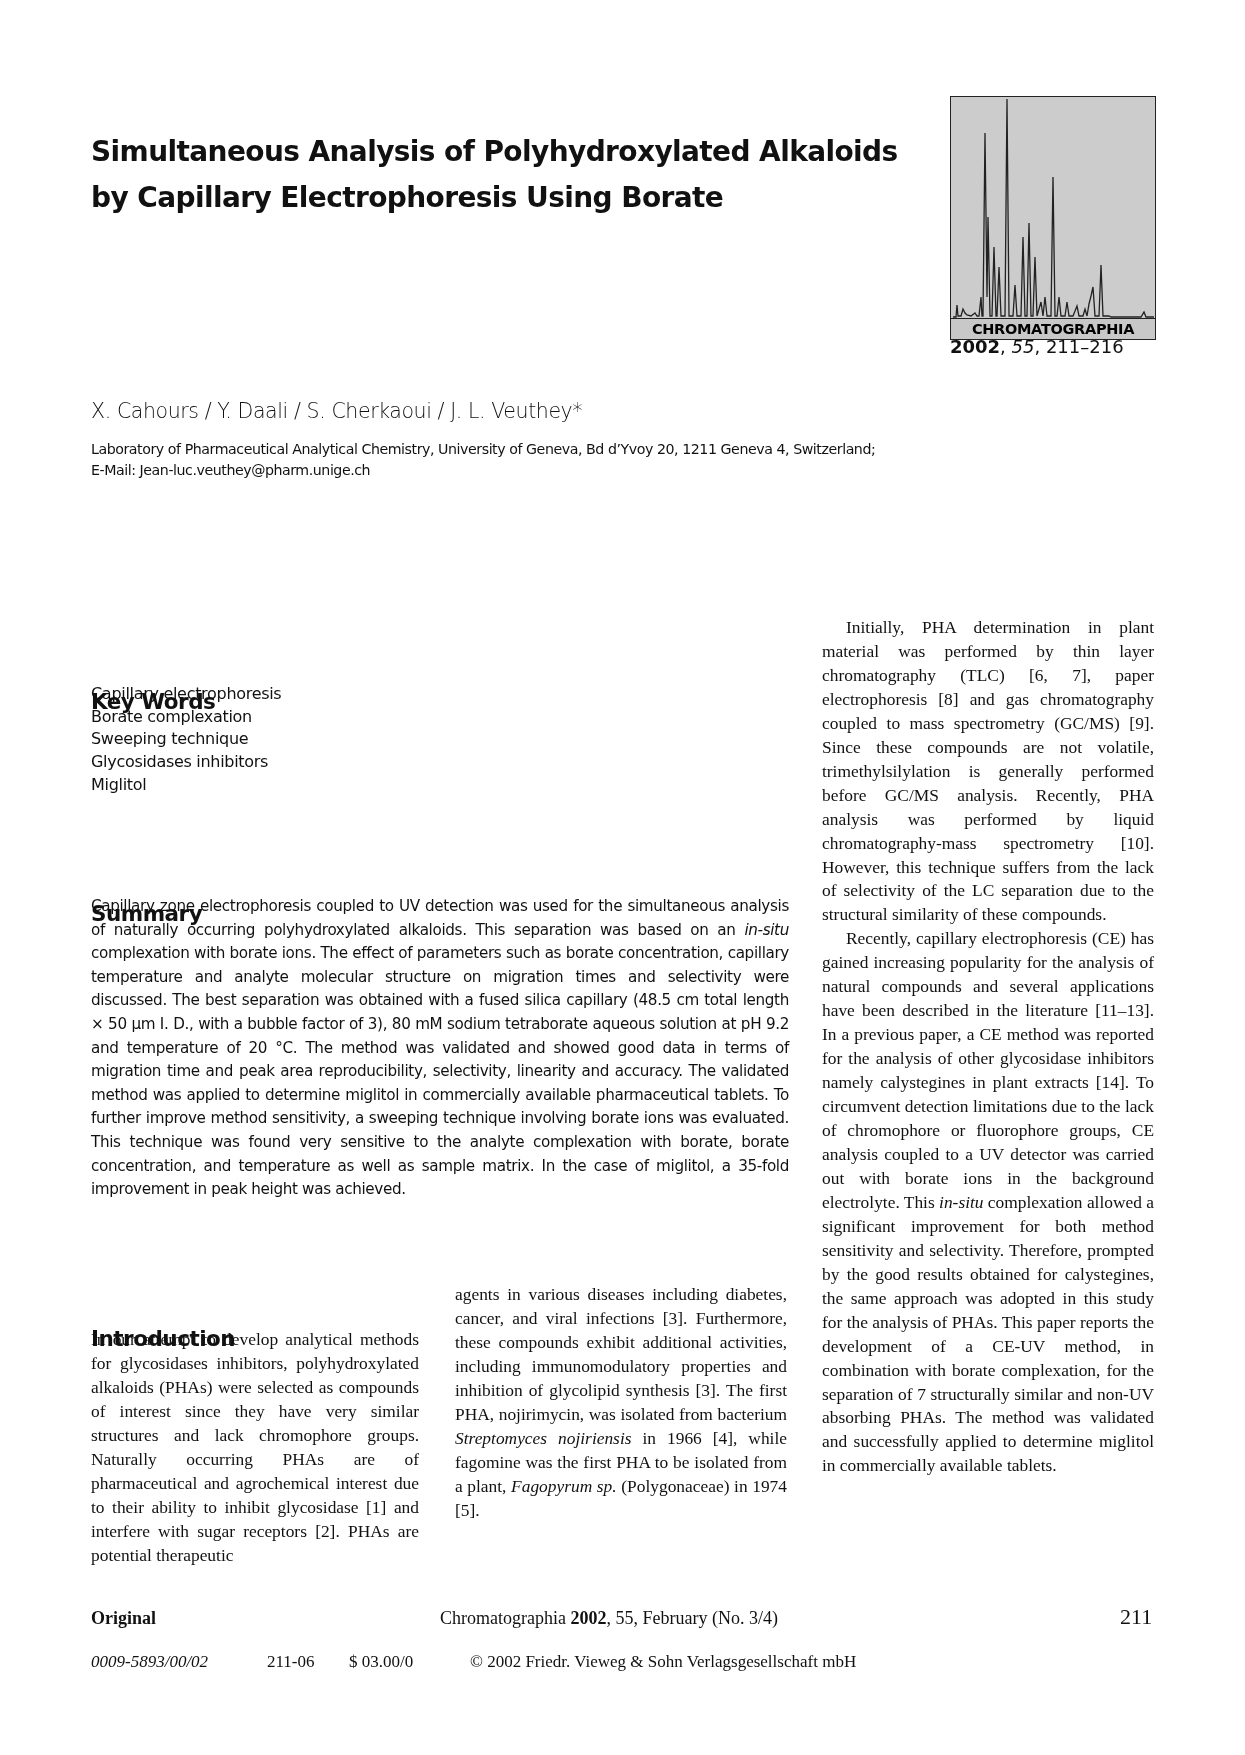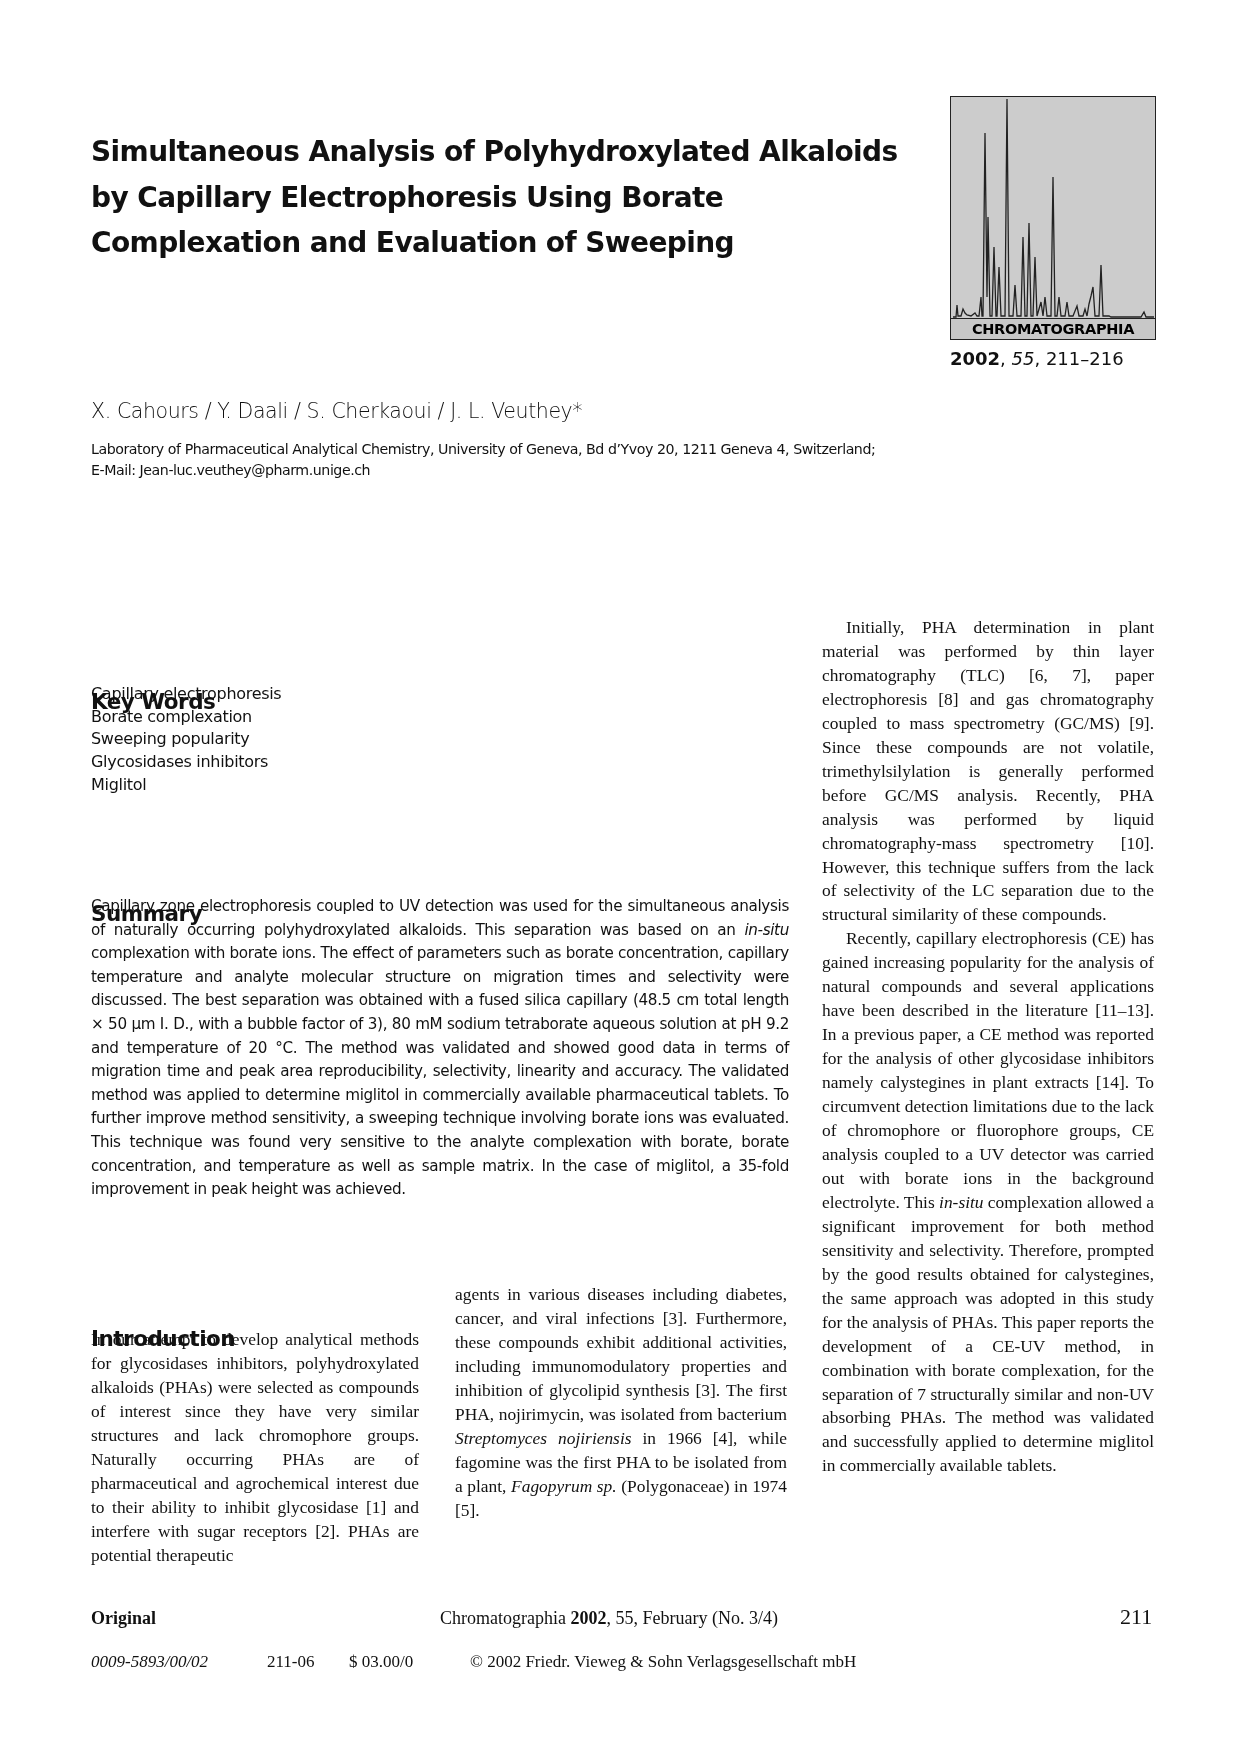--- a/index.html
+++ b/index.html
@@ -7,21 +7,21 @@
   .sans { font-family: "DejaVu Sans", "Liberation Sans", sans-serif; }
   .abs { position: absolute; }
 
   .title { left: 91px; top: 110px; width: 780px; font-size: 28px; font-weight: bold; line-height: 45.5px; letter-spacing: -0.6px; margin-top: 19px; }
   .title div { white-space: nowrap; }
 
   .logo { left: 950px; top: 96px; width: 206px; height: 244px; border: 1.5px solid #222; background: #cccccc; box-sizing: border-box; }
   .logo svg { position: absolute; left: 0; top: 0; }
   .logo-label { position: absolute; left: 0; right: 0; bottom: 0; height: 20px; background: #c8c8c8; font-family: "DejaVu Sans", sans-serif; font-weight: bold; font-size: 14.5px; letter-spacing: -0.3px; text-align: center; line-height: 20px; color: #000; border-top: 1.5px solid #222; }
 
-  .cite { left: 950px; top: 348px; width: 210px; font-size: 18px; color: #111; white-space: nowrap; }
+  .cite { left: 950px; top: 336px; width: 210px; font-size: 18px; color: #111; white-space: nowrap; }
   .cite b { font-weight: bold; }
   .cite i { font-style: italic; }
 
   .authors { left: 91px; top: 399px; font-size: 20.5px; font-weight: 300; white-space: nowrap; letter-spacing: -0.4px; }
   .affil { left: 91px; top: 439px; font-size: 14.2px; line-height: 21px; letter-spacing: -0.45px; white-space: nowrap; }
 
   .h2 { font-size: 21.5px; font-weight: bold; letter-spacing: -0.5px; white-space: nowrap; margin-top: 48px; }
   .kw-head { left: 91px; top: 641px; }
   .kw-list { left: 91px; top: 683px; font-size: 16px; line-height: 22.7px; letter-spacing: -0.3px; }
   .sum-head { left: 91px; top: 853px; }
@@ -44,21 +44,20 @@
   .f-range { left: 267px; top: 1652px; font-size: 17px; }
   .f-price { left: 349px; top: 1652px; font-size: 17px; }
   .f-copy { left: 470px; top: 1652px; font-size: 17px; }
 </style>
 </head>
 <body>
 
 <div class="abs title sans">
   <div>Simultaneous Analysis of Polyhydroxylated Alkaloids</div>
   <div>by Capillary Electrophoresis Using Borate</div>
-  <div>Complexation and Evaluation of Sweeping</div>
 </div>
 
 <div class="abs logo">
   <svg width="203" height="222" viewBox="0 0 203 222">
     <polyline fill="none" stroke="#222" stroke-width="1.3" points="2,220 5,220 6,208 7,219 10,219 12,212 14,216 16,218 20,219 24,216 26,219 28,219 30,200 31,219 32,219 34,36 36,200 37,120 39,219 41,219 43,150 45,219 46,219 48,170 50,219 54,219 56,2 58,219 62,219 64,188 66,219 70,219 72,140 74,219 76,219 78,126 80,219 82,219 84,160 86,219 88,212 90,205 92,219 94,200 96,219 100,219 102,80 104,219 106,219 108,200 110,219 114,219 116,205 118,219 122,219 124,214 126,209 128,219 132,219 134,212 136,219 138,207 140,199 142,190 144,219 148,219 150,168 152,219 158,219 160,220 190,220 193,215 195,220 203,220"></polyline>
   </svg>
   <div class="logo-label">CHROMATOGRAPHIA</div>
 </div>
 
 <div class="abs cite sans">
@@ -68,21 +67,21 @@
 <div class="abs authors sans">X. Cahours / Y. Daali / S. Cherkaoui / J. L. Veuthey*</div>
 <div class="abs affil sans">
   <div>Laboratory of Pharmaceutical Analytical Chemistry, University of Geneva, Bd d’Yvoy 20, 1211 Geneva 4, Switzerland;</div>
   <div>E-Mail: Jean-luc.veuthey@pharm.unige.ch</div>
 </div>
 
 <div class="abs h2 sans kw-head">Key Words</div>
 <div class="abs kw-list sans">
   <div>Capillary electrophoresis</div>
   <div>Borate complexation</div>
-  <div>Sweeping popularity</div>
+  <div>Sweeping technique</div>
   <div>Glycosidases inhibitors</div>
   <div>Miglitol</div>
 </div>
 
 <div class="abs h2 sans sum-head">Summary</div>
 <div class="abs summary sans">
   <p><span>Capillary zone electrophoresis coupled to UV detection was used for the simultaneous analysis of naturally occurring polyhydroxylated alkaloids. This separation was based on an </span><i>in-situ</i><span> complexation with borate ions. The effect of parameters such as borate concentration, capillary temperature and analyte molecular structure on migration times and selectivity were discussed. The best separation was obtained with a fused silica capillary (48.5 cm total length × 50 µm I. D., with a bubble factor of 3), 80 mM sodium tetraborate aqueous solution at pH 9.2 and temperature of 20 °C. The method was validated and showed good data in terms of migration time and peak area reproducibility, selectivity, linearity and accuracy. The validated method was applied to determine miglitol in commercially available pharmaceutical tablets. To further improve method sensitivity, a sweeping technique involving borate ions was evaluated. This technique was found very sensitive to the analyte complexation with borate, borate concentration, and temperature as well as sample matrix. In the case of miglitol, a 35-fold improvement in peak height was achieved.</span></p>
 </div>
 
 <div class="abs h2 sans intro-head">Introduction</div>

